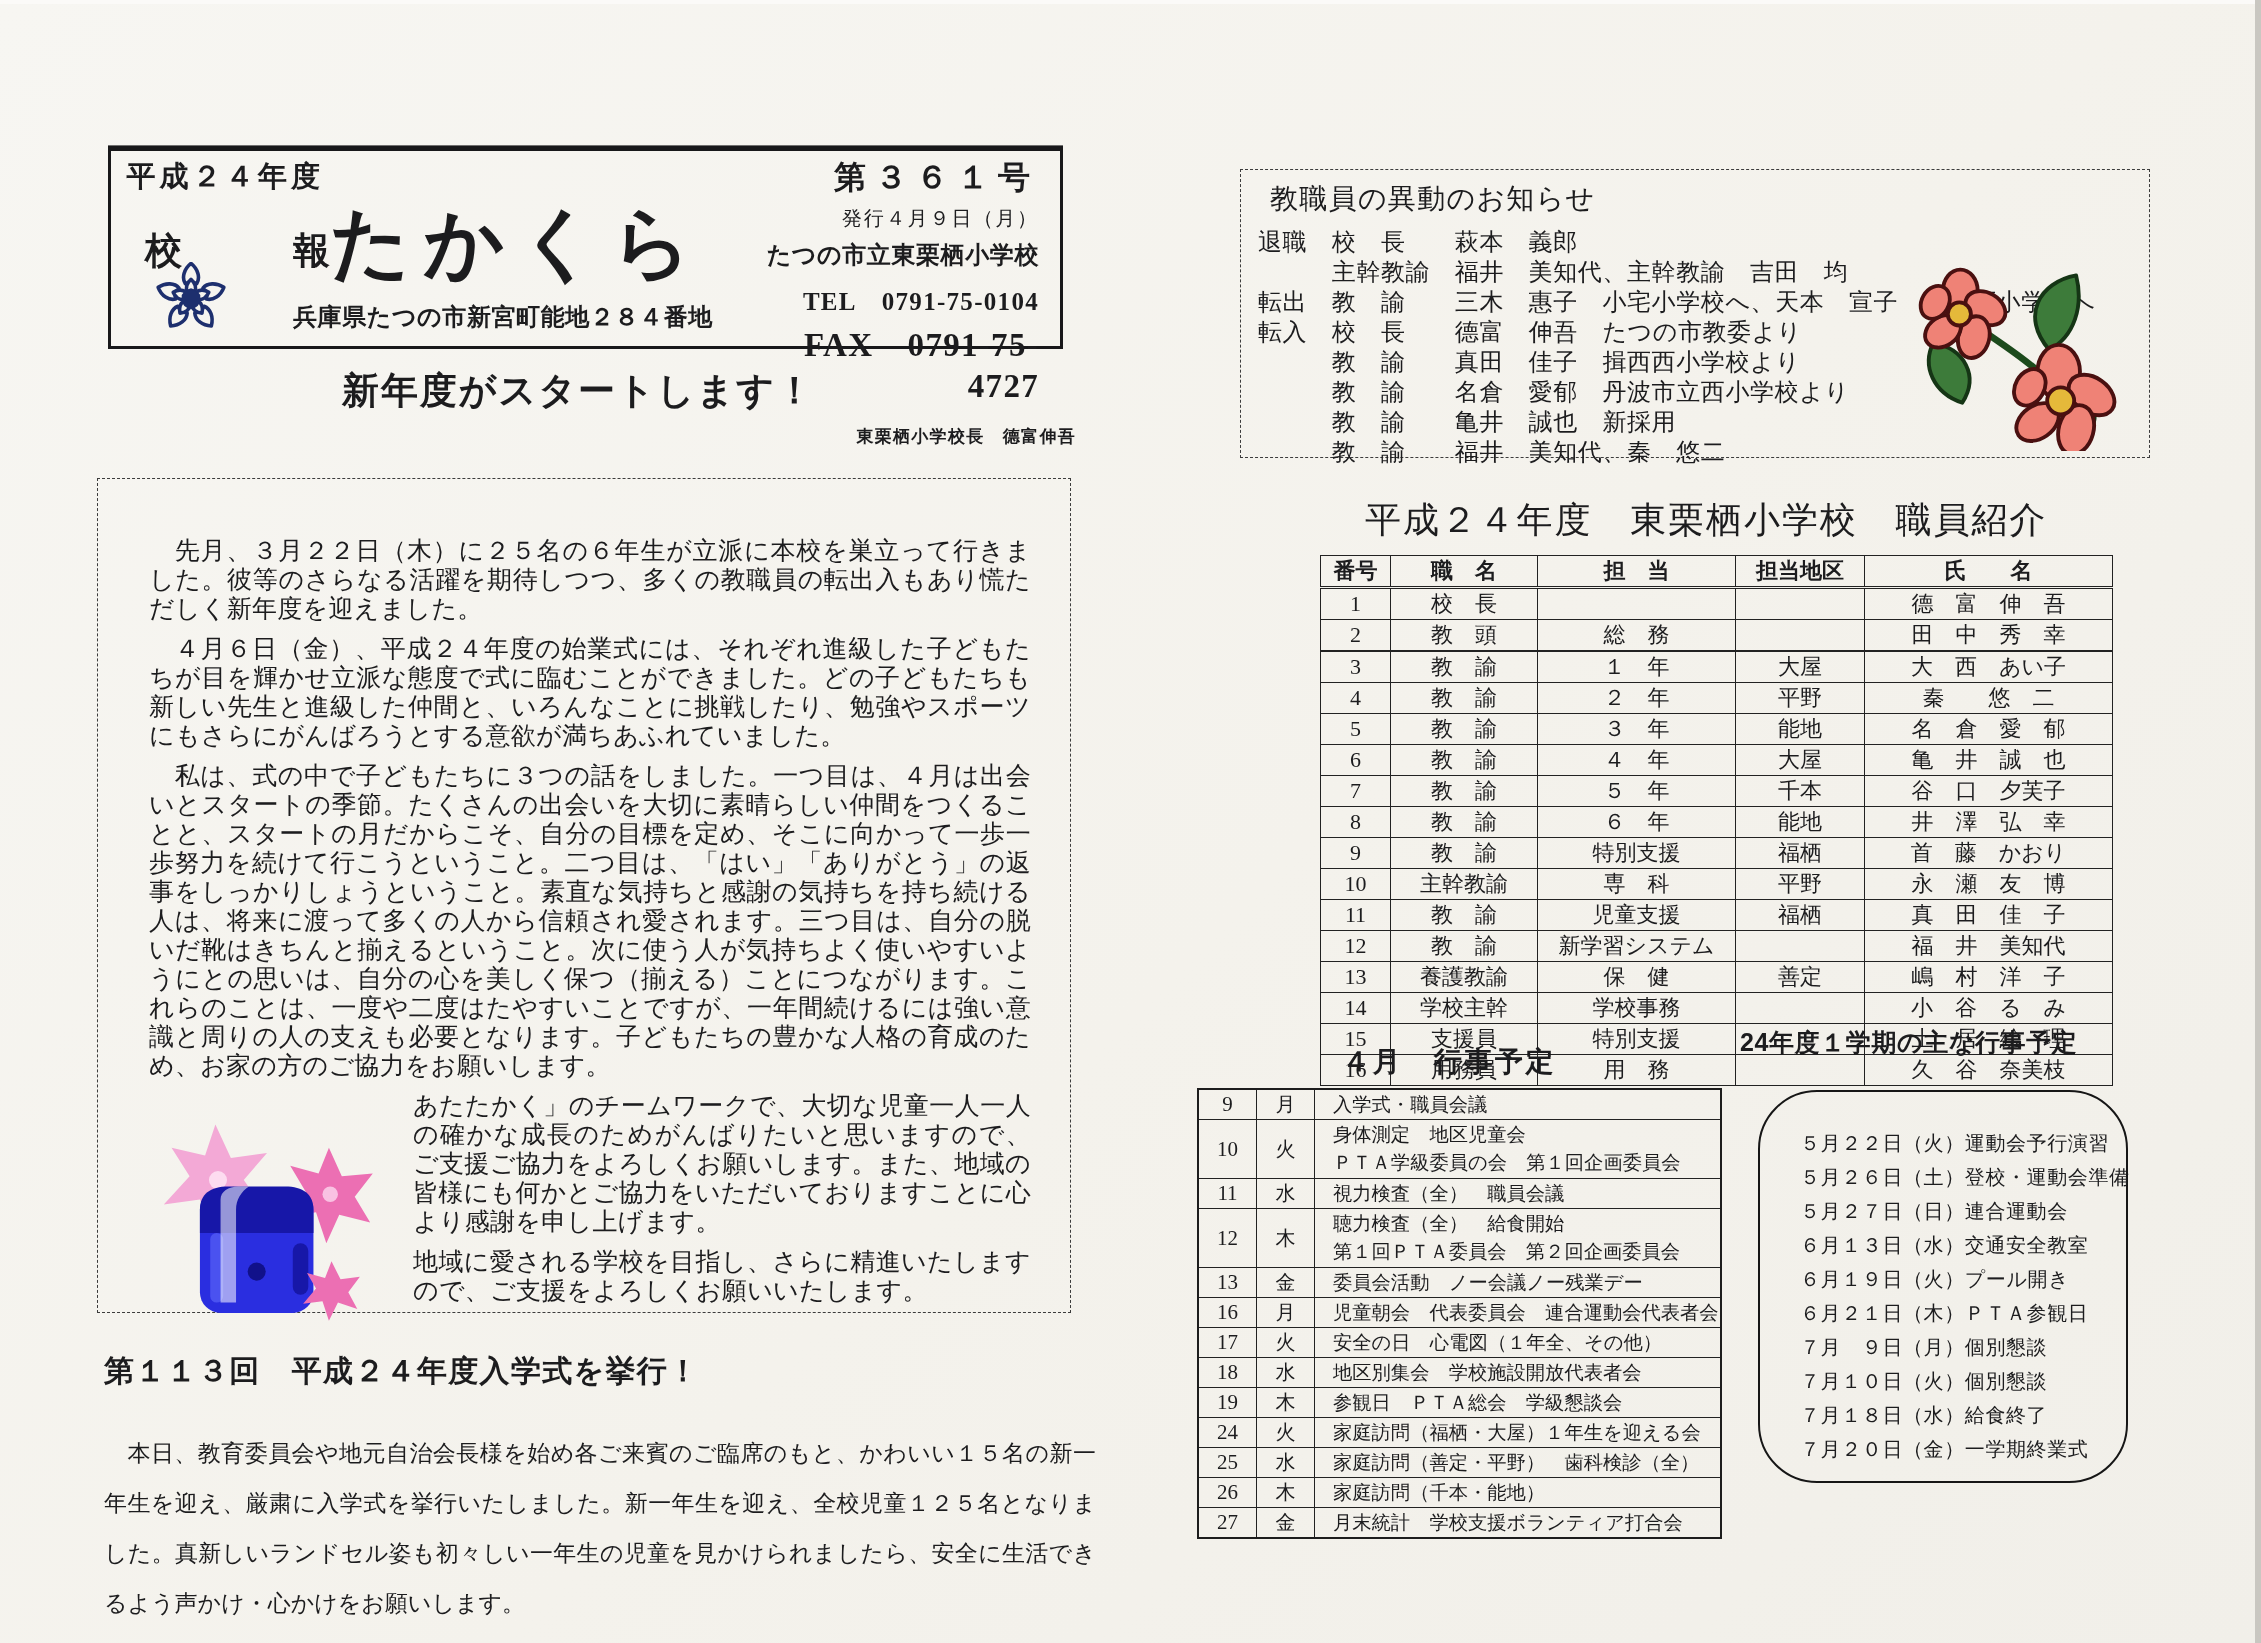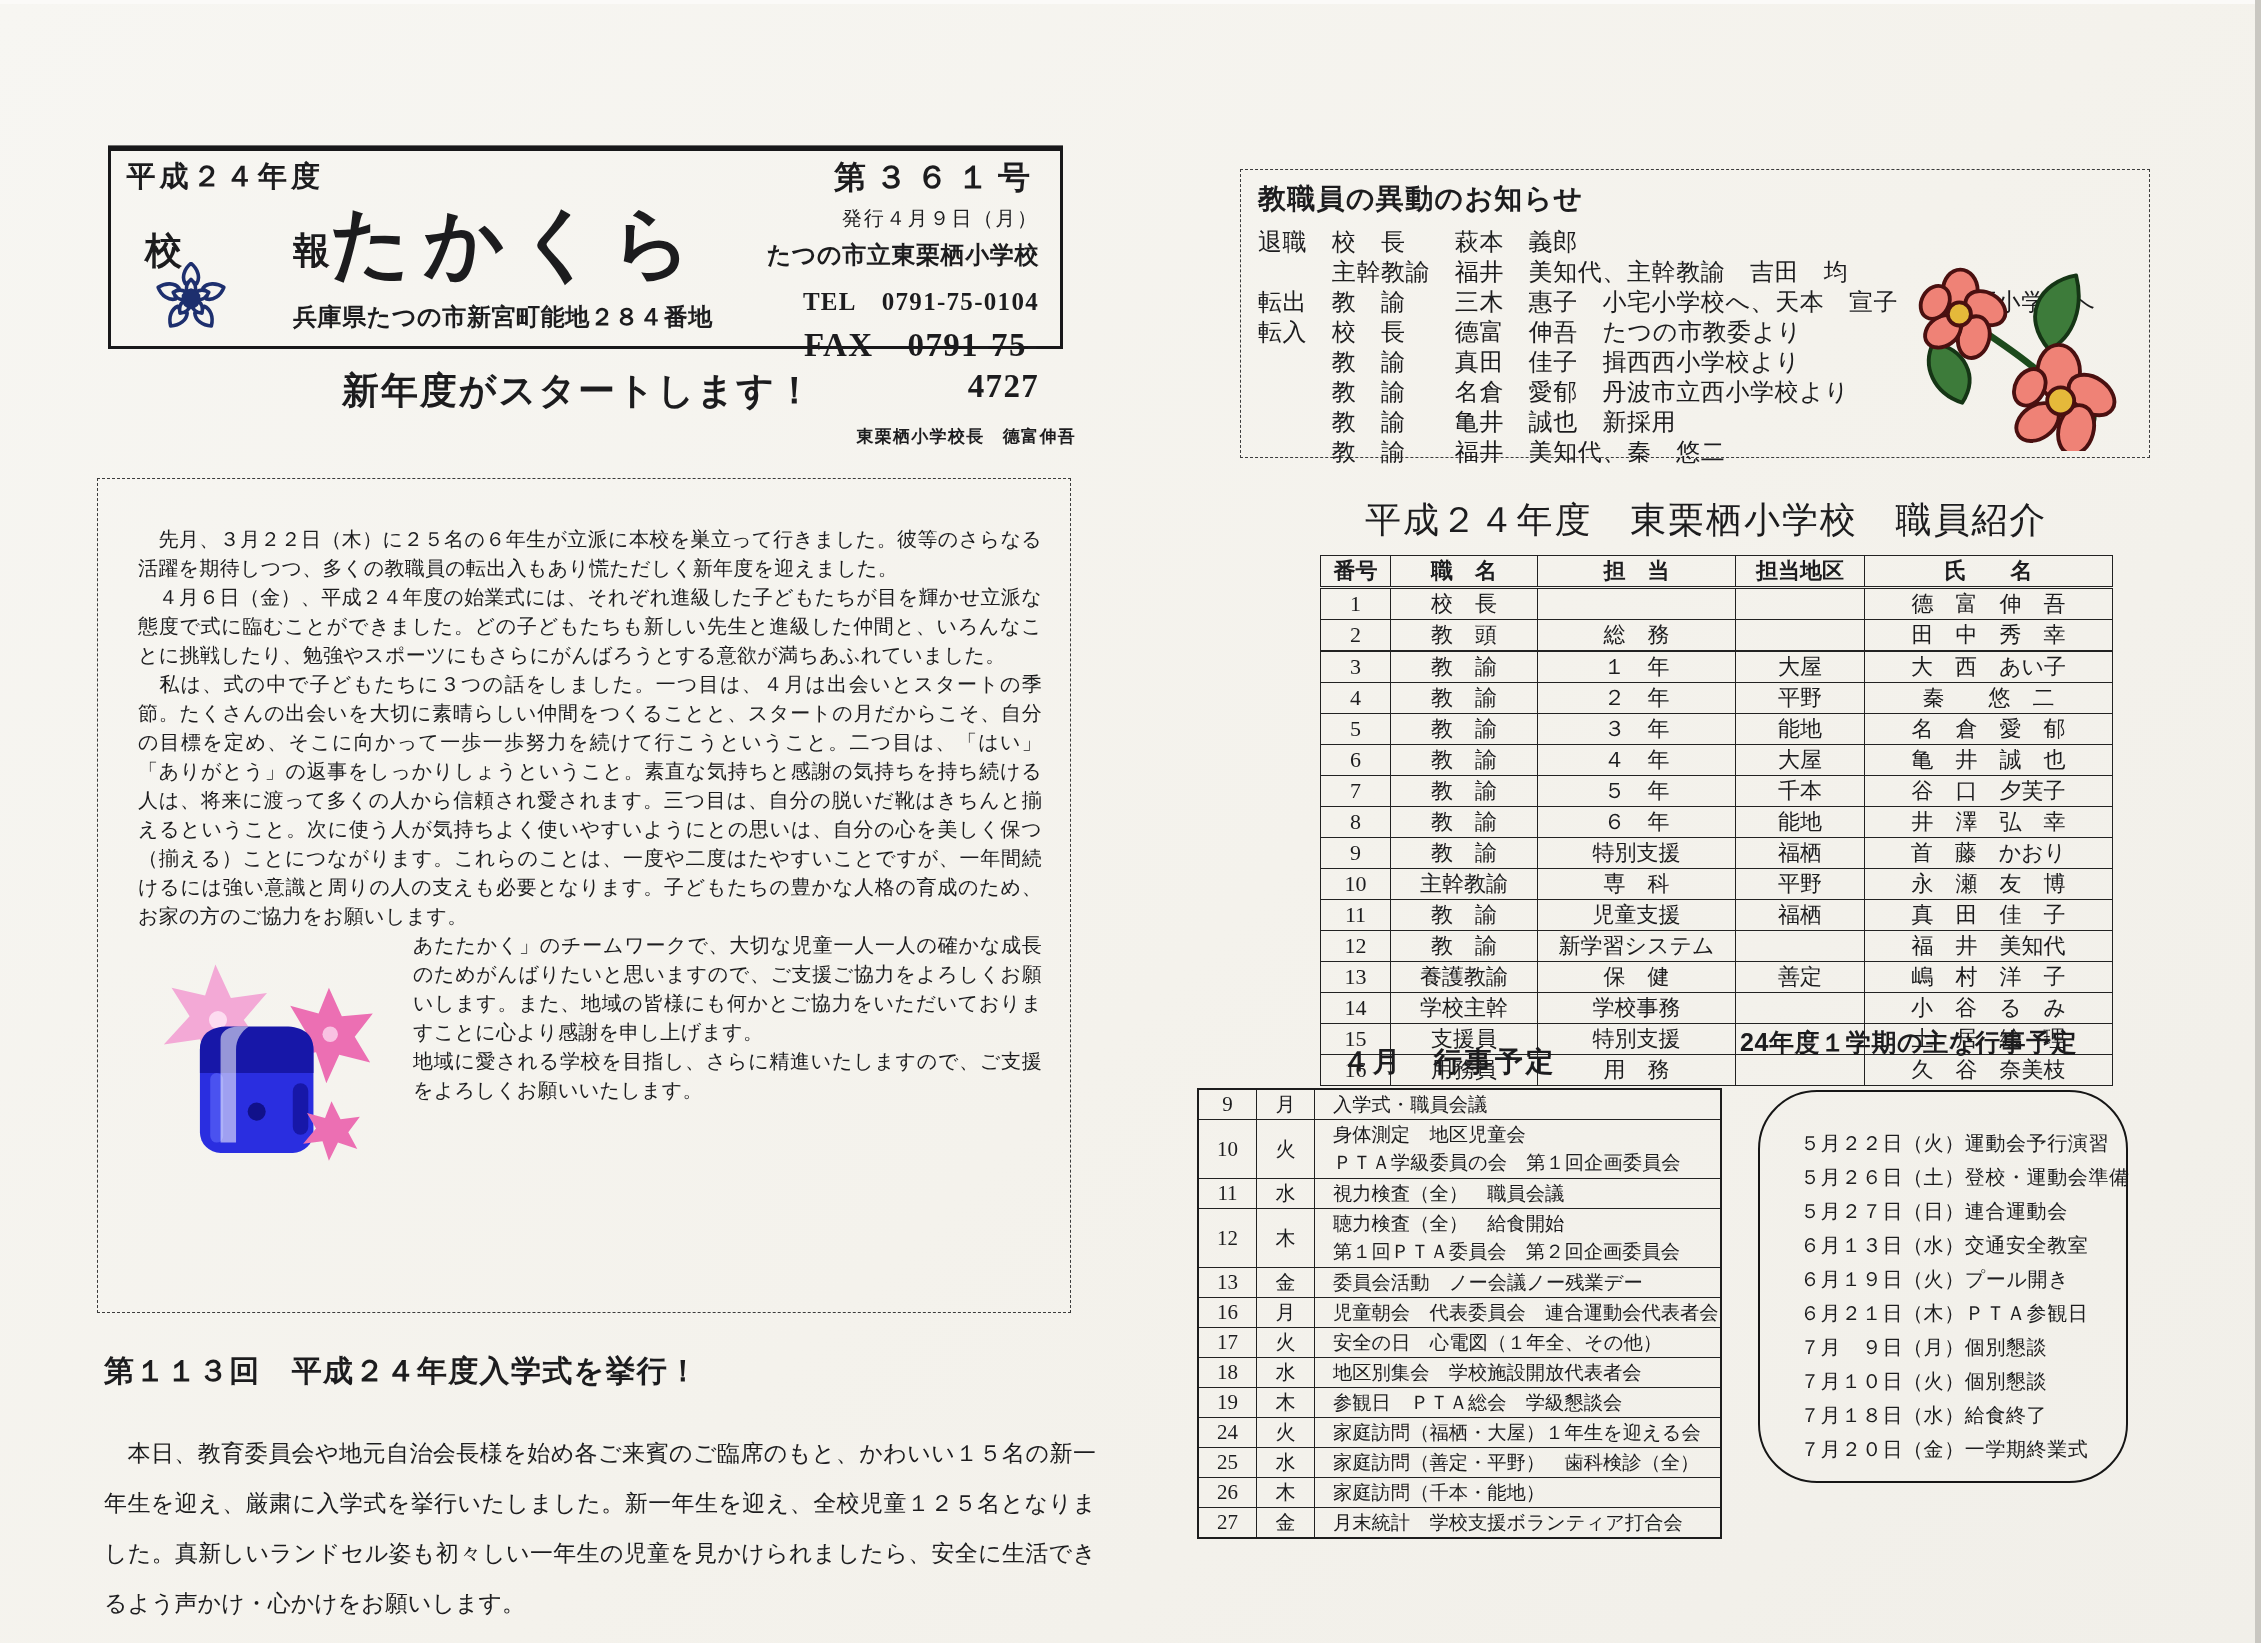--- a/index.html
+++ b/index.html
@@ -26,33 +26,33 @@
   .hb-pub{font-size:20px;margin:5.2px 0 0 0;letter-spacing:1.9px;}
   .hb-school{font-size:24px;font-weight:700;margin:6.4px 0 0 0;letter-spacing:0.6px;}
   .hb-tel{font-size:25px;font-weight:700;margin:14px 0 0 0;letter-spacing:1.3px;}
   .hb-fax{font-size:33px;font-weight:700;margin:5.2px 0 0 0;letter-spacing:1.3px;}
 
   
   .lead-title{left:342px;top:366px;font-size:37px;font-weight:700;letter-spacing:1.9px;}
   .lead-author{left:580px;top:425px;width:496px;text-align:right;font-size:17px;letter-spacing:1.3px;font-weight:bold;}
   .lead-box{left:97px;top:478px;width:974px;height:835px;border:1.9px dashed #3c3c3c;box-sizing:border-box;
             padding:46px 28px 13px 40px;}
-  .lead-box p{margin:0;font-size:20px;line-height:29px;text-align:justify;letter-spacing:0.3px;}
+  .lead-box p{margin:11px;font-size:25px;line-height:29px;text-align:justify;letter-spacing:0.3px;}
   .lead-box p.gap{margin-top:29px;}
   .lead-last{margin-top:0;}
   .randoseru{float:left;width:258px;height:213px;margin:18px 17px 0 0;}
 
   
   .ent-title{left:104px;top:1351px;font-size:30px;font-weight:700;letter-spacing:1.3px;}
   .ent-body{left:104px;top:1429px;width:992px;font-size:23px;line-height:50px;text-align:justify;}
 
   
   .transfer-box{left:1240px;top:169px;width:910px;height:289px;border:1.9px dashed #3c3c3c;box-sizing:border-box;
                 padding:10.3px 17px;}
-  .transfer-title{font-size:28px;font-weight:700;margin:0 0 9px 0;letter-spacing:1.3px;}
+  .transfer-title{font-size:28px;font-weight:400;margin:0 0 9px 12px;letter-spacing:1.3px;}
   .tline{font-size:24px;line-height:30px;white-space:nowrap;letter-spacing:0.6px;}
   .flowers{left:1904px;top:258px;width:213px;height:193px;}
 
   
   .staff-title{left:1365px;top:496px;font-size:36px;font-weight:400;letter-spacing:1.9px;}
   .staff-table{left:1320px;top:555px;border-collapse:collapse;table-layout:fixed;}
   .staff-table th,.staff-table td{border:1.3px solid #222;text-align:center;font-weight:400;
       font-size:22px;padding:0;height:26.4px;overflow:hidden;white-space:nowrap;}
   .staff-table th{height:30px;font-weight:700;border-bottom:3.2px double #222;}
   .staff-table col.c1{width:70px;} .staff-table col.c2{width:147px;}

